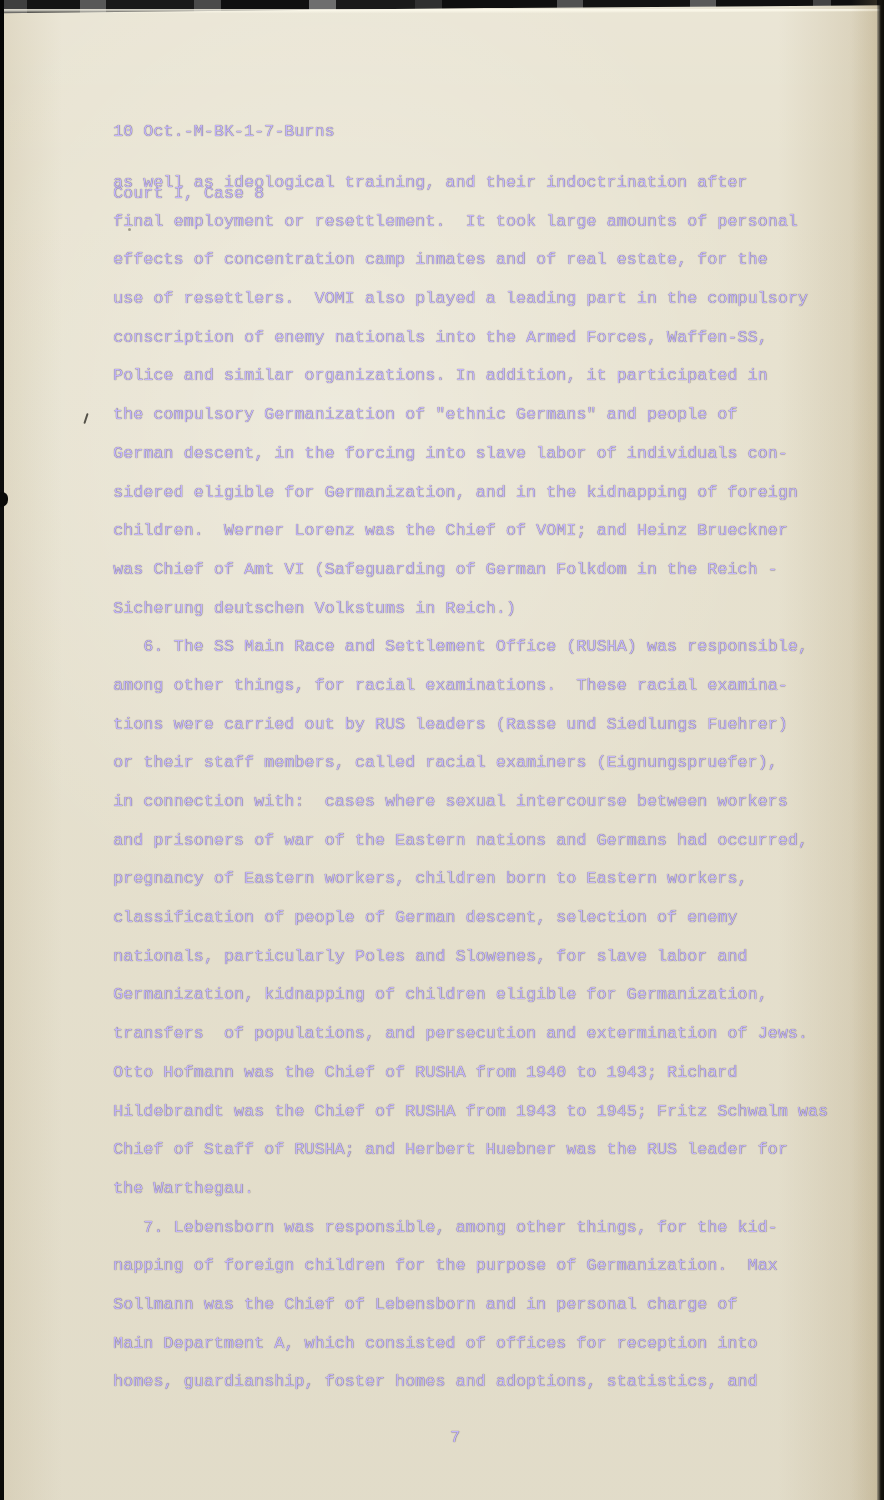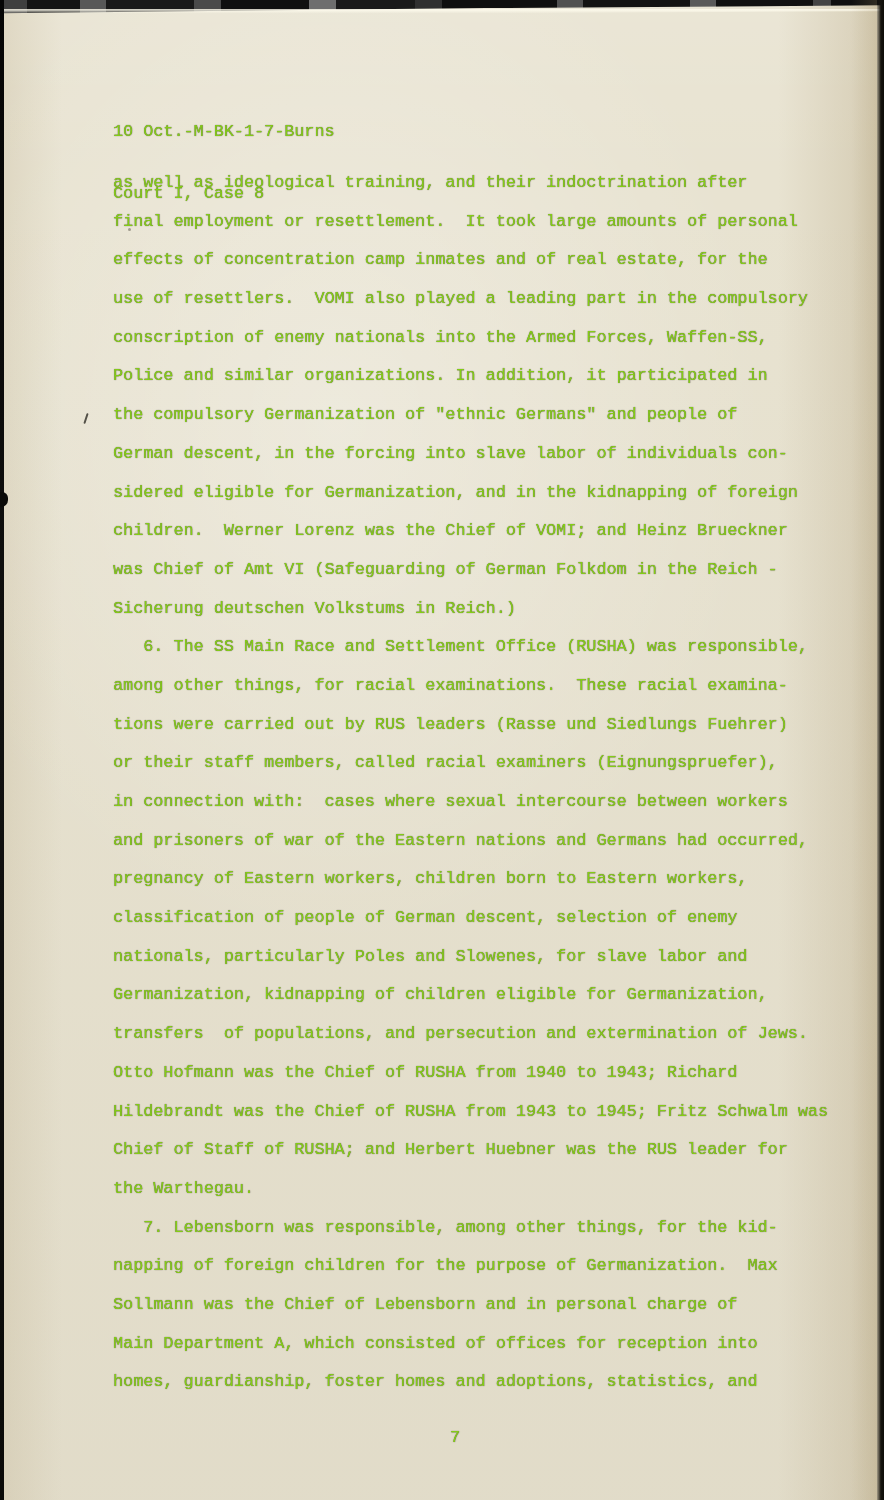--- a/index.html
+++ b/index.html
@@ -66,21 +66,21 @@
     background: linear-gradient(90deg, rgba(20,18,12,0.25) 0%, #171510 55%, #0e0d09 100%);
   }
   .edge-right-shade {
     position: absolute;
     top: 0; right: 7px;
     width: 26px; height: 100%;
     background: linear-gradient(90deg, rgba(168,148,104,0) 0%, rgba(168,148,104,0.22) 100%);
   }
   
   .typed {
-    color: #84cc16;
+    color: #c4b5fd;
     font-size: 16.8px;
     white-space: pre;
     text-shadow: 0 0 0.8px rgba(69,66,58,0.85), 0.4px 0.4px 0.9px rgba(69,66,58,0.35);
   }
   .header-block {
     position: absolute;
     left: 113px;
     top: 82px;
   }
   .header-block .hline {

